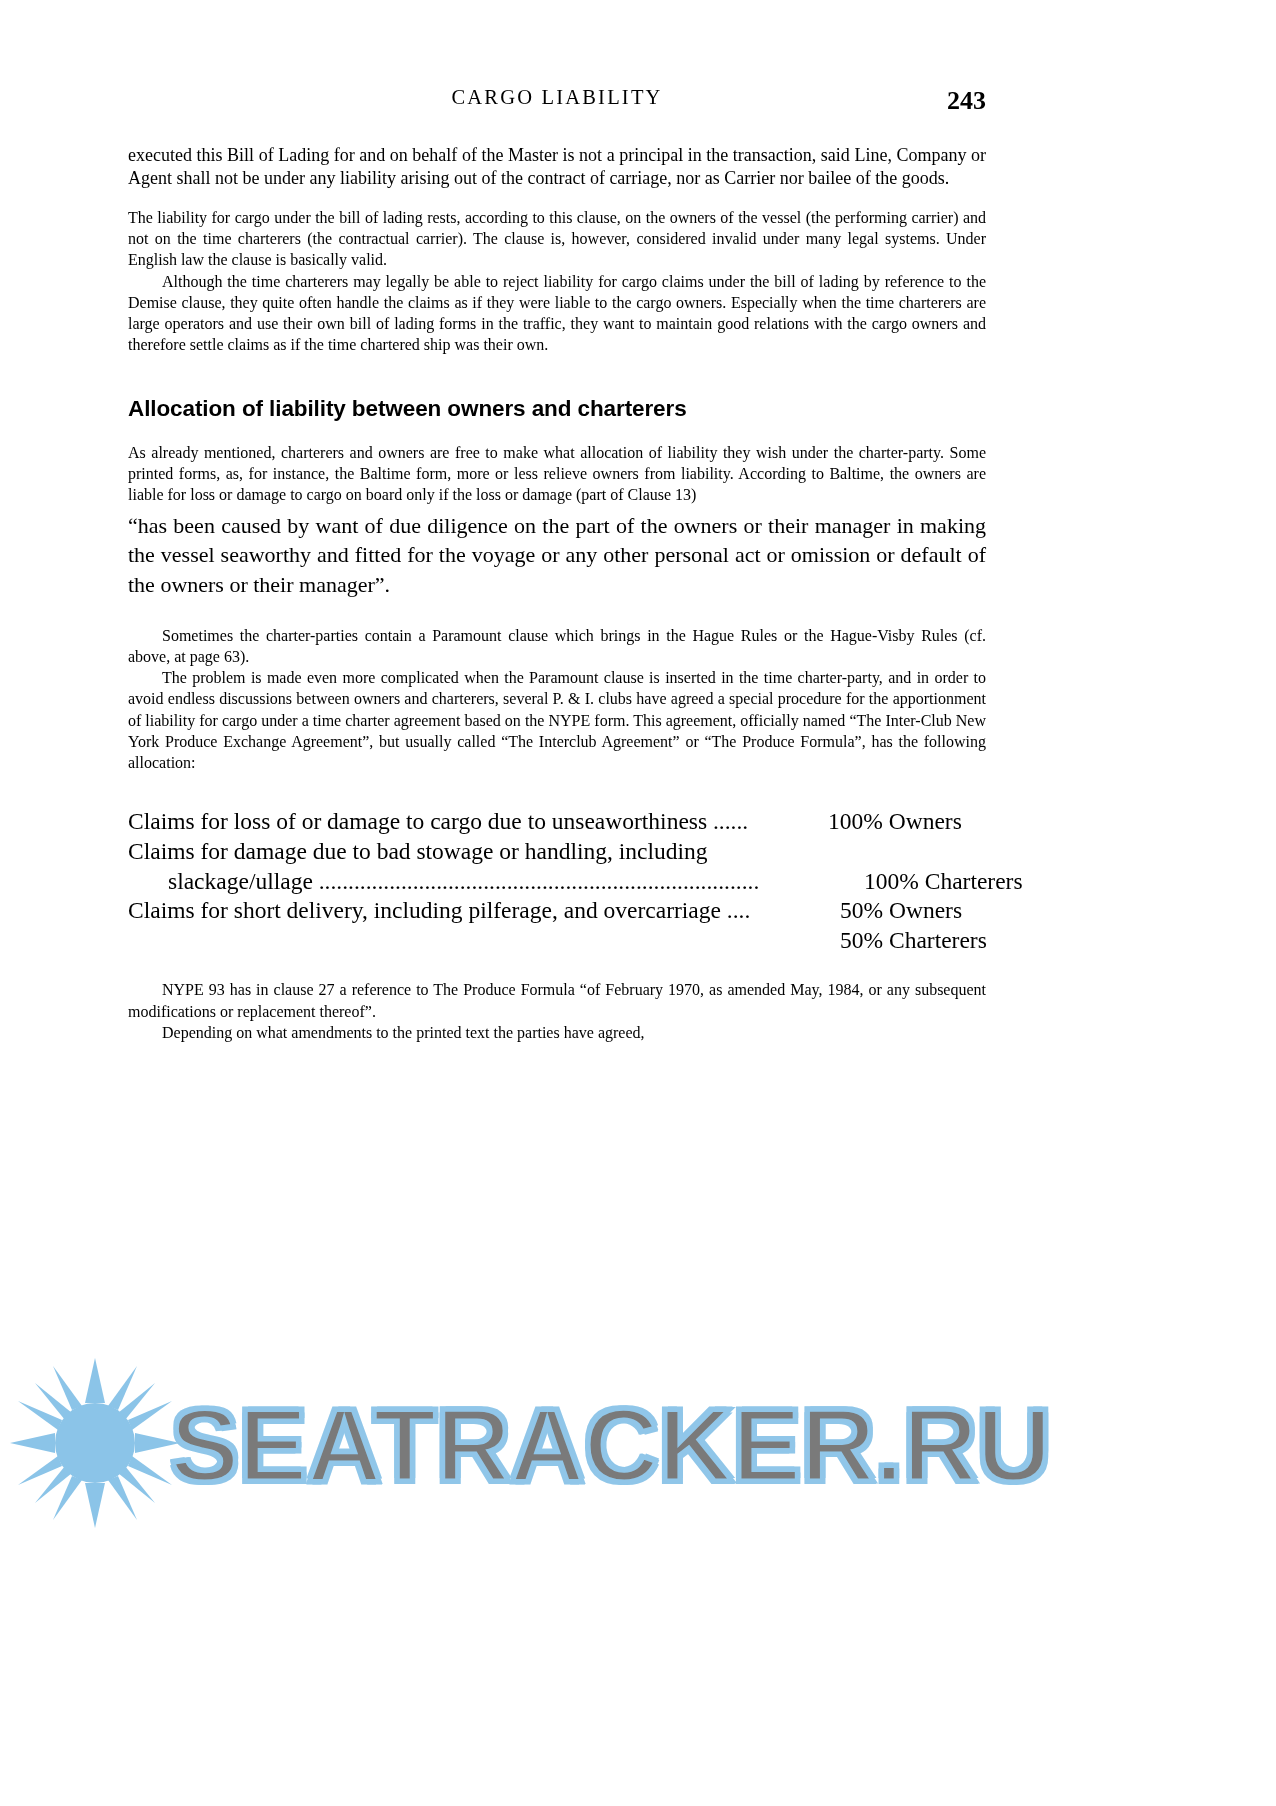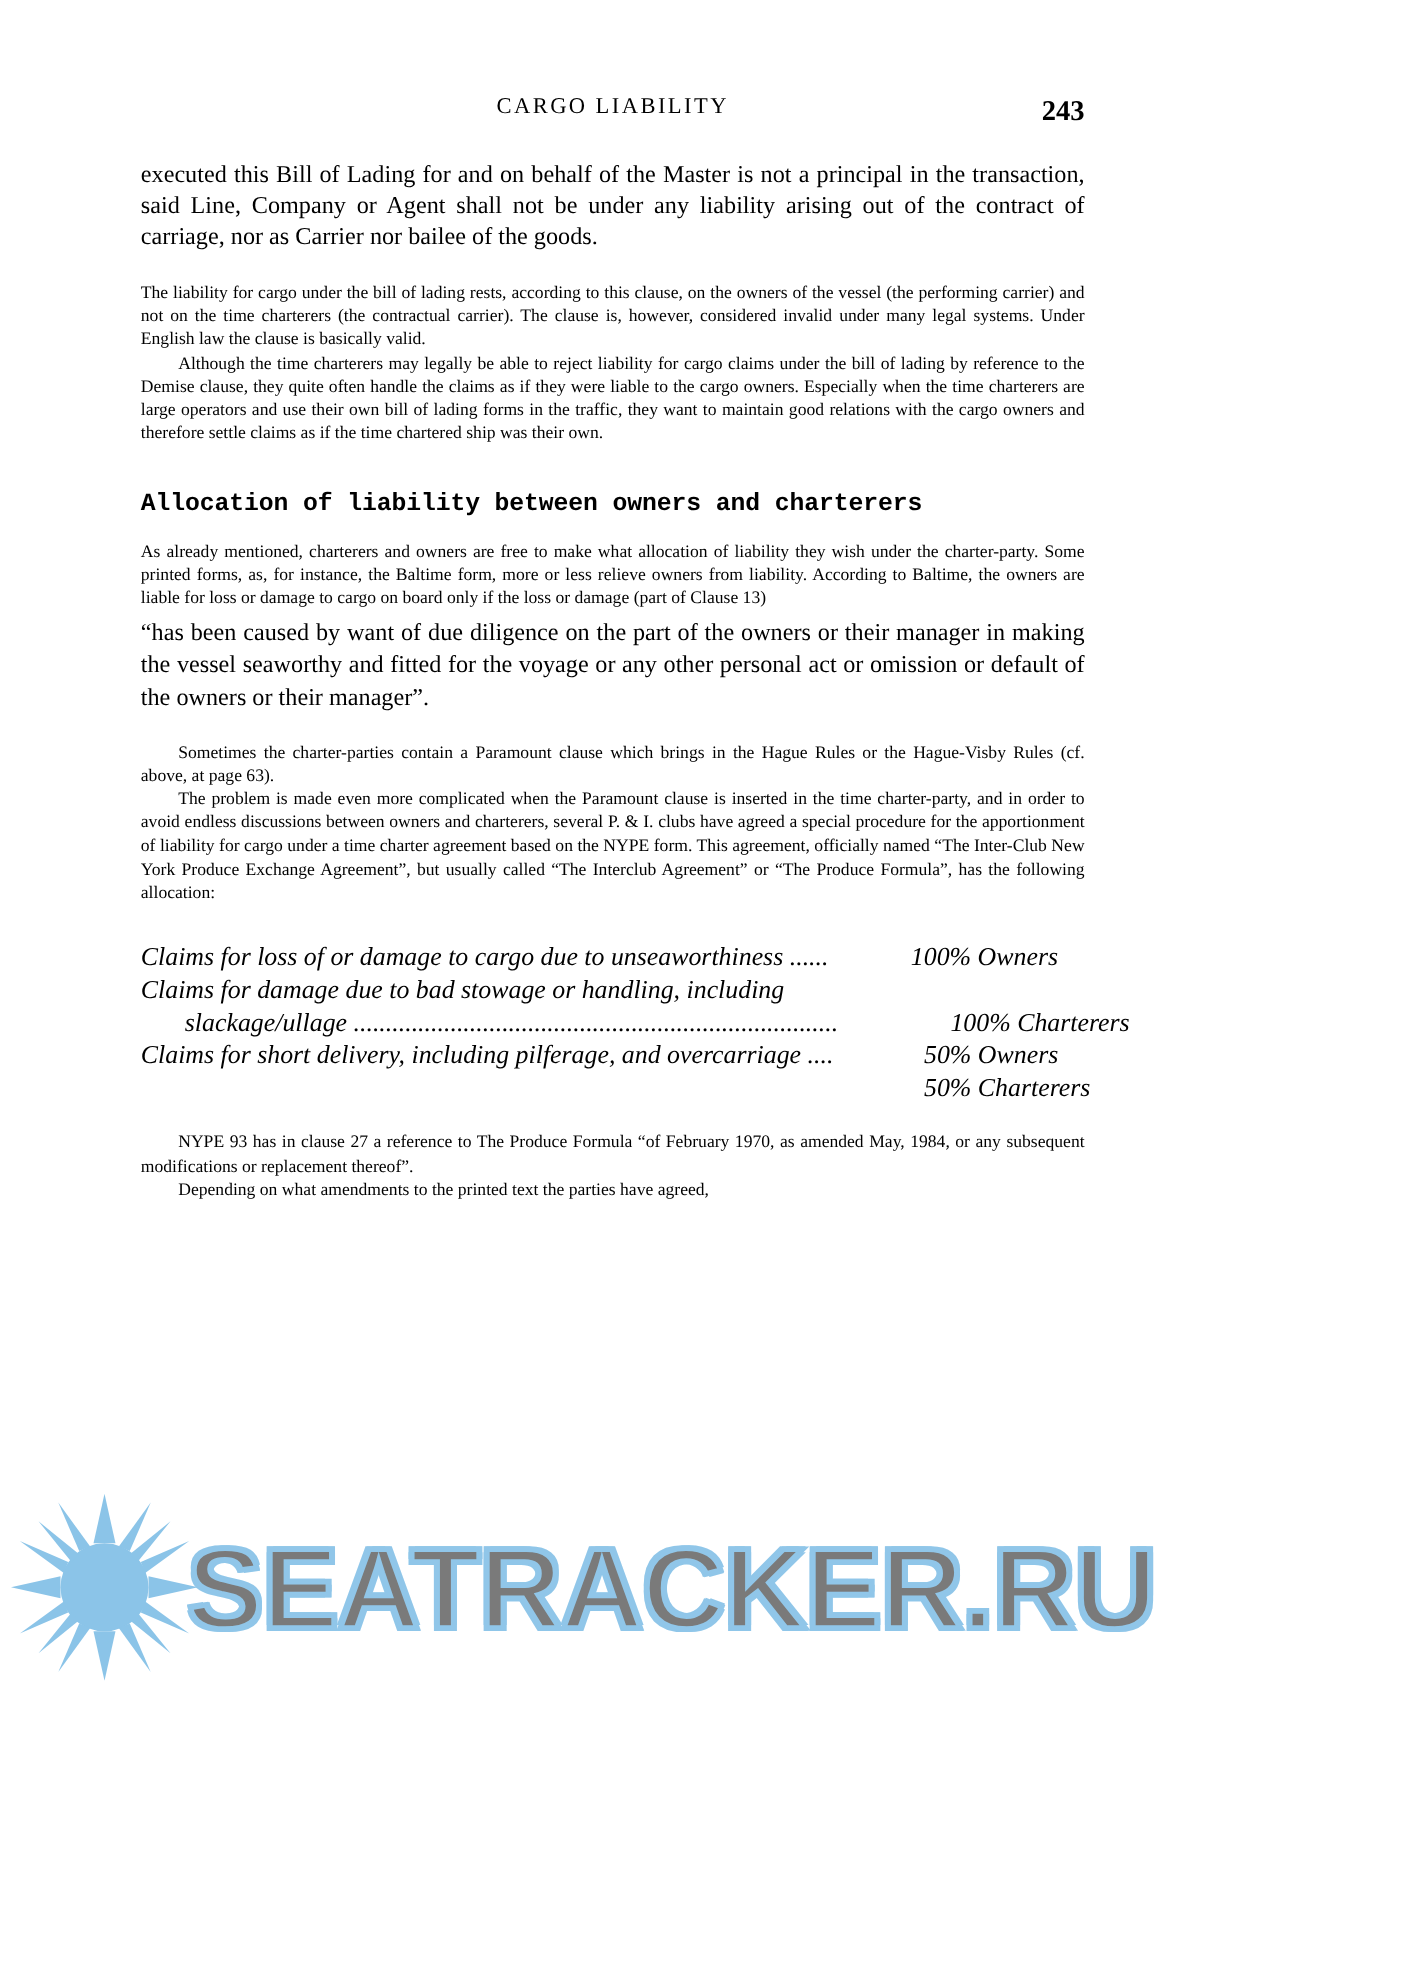--- a/index.html
+++ b/index.html
@@ -50,48 +50,47 @@
     font-weight: bold;
   }
   p {
     margin: 0;
     text-align: justify;
     font-size: 16px;
     line-height: 1.33;
     hyphens: none;
   }
   p.block-quote-top {
-    font-size: 22px;
+    font-size: 18px;
     line-height: 1.3;
-    margin-bottom: 26px;
+    margin-bottom: 16px;
     font-family: Liberation Serif, serif;
   }
   p.indent {
     text-indent: 34px;
   }
   p.gap-above {
     margin-top: 26px;
   }
   p.quote {
     font-size: 22px;
     line-height: 1.32;
     margin-top: 6px;
   }
   h2.subhead {
-    font-family: Liberation Mono, monospace;
+    font-family: Liberation Sans, sans-serif;
     font-size: 22.5px;
     font-weight: bold;
     margin: 40px 0 20px 0;
     letter-spacing: -0.1px;
   }
   .allocation {
     margin-top: 34px;
     font-size: 23.5px;
     line-height: 1.26;
-    font-style: italic;
   }
   .alloc-row {
     display: flex;
     align-items: baseline;
     width: 100%;
   }
   .alloc-left {
     flex: 0 0 690px;
     white-space: nowrap;
     overflow: hidden;

